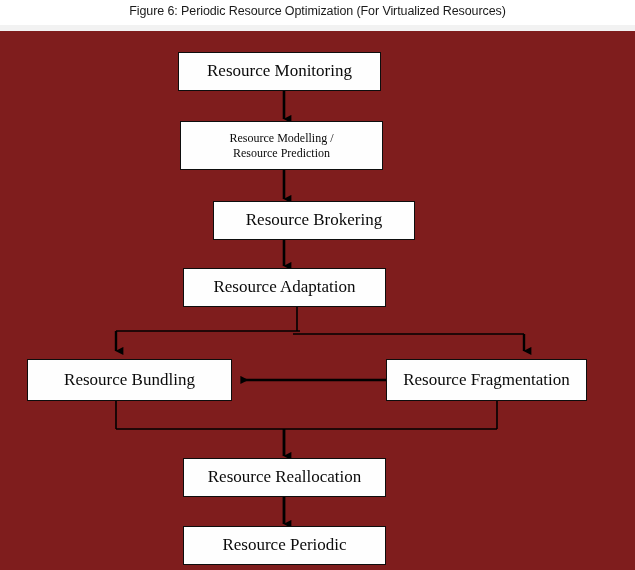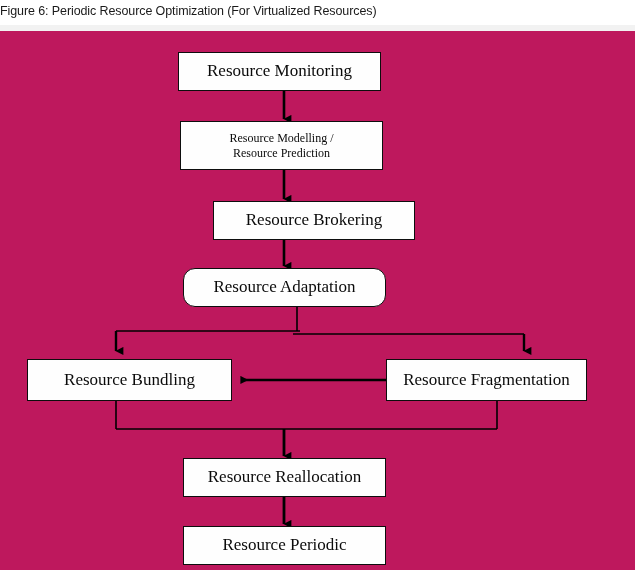--- a/index.html
+++ b/index.html
@@ -20,41 +20,41 @@
     position: absolute;
     left: 0; top: 0;
     width: 635px;
     height: 25px;
     background: #ffffff;
   }
   #caption-text {
     position: absolute;
     left: 0; top: 4px;
     width: 635px;
-    text-align: left;
+    text-align: center;
     font-family: "Liberation Sans", "DejaVu Sans", sans-serif;
     font-size: 12.5px;
     color: #1a1a1a;
     white-space: nowrap;
     letter-spacing: -0.1px;
   }
   #caption-rule {
     position: absolute;
     left: 0; top: 25px;
     width: 635px;
     height: 6px;
     background: #f2f2f2;
   }
   
   #canvas {
     position: absolute;
     left: 0; top: 31px;
     width: 635px;
     height: 539px;
-    background: #be185d;
+    background: #7f1d1d;
   }
   #canvas svg {
     position: absolute;
     left: 0; top: 0;
     width: 635px;
     height: 539px;
     display: block;
   }
   
   .node {
@@ -128,21 +128,21 @@
 
     <div class="node two-line" style="left:180px; top:90px; width:203px; height:49px;">
       <span class="label">Resource Modelling /
 Resource Prediction</span>
     </div>
 
     <div class="node" style="left:181px; top:170px; width:202px; height:39px;margin-left:32px;">
       <span class="label">Resource Brokering</span>
     </div>
 
-    <div class="node" style="left:183px; top:237px; width:203px; height:39px;border-radius:12px;">
+    <div class="node" style="left:183px; top:237px; width:203px; height:39px;">
       <span class="label">Resource Adaptation</span>
     </div>
 
     <div class="node" style="left:27px; top:328px; width:205px; height:42px;">
       <span class="label">Resource Bundling</span>
     </div>
 
     <div class="node" style="left:386px; top:328px; width:201px; height:42px;">
       <span class="label">Resource Fragmentation</span>
     </div>

